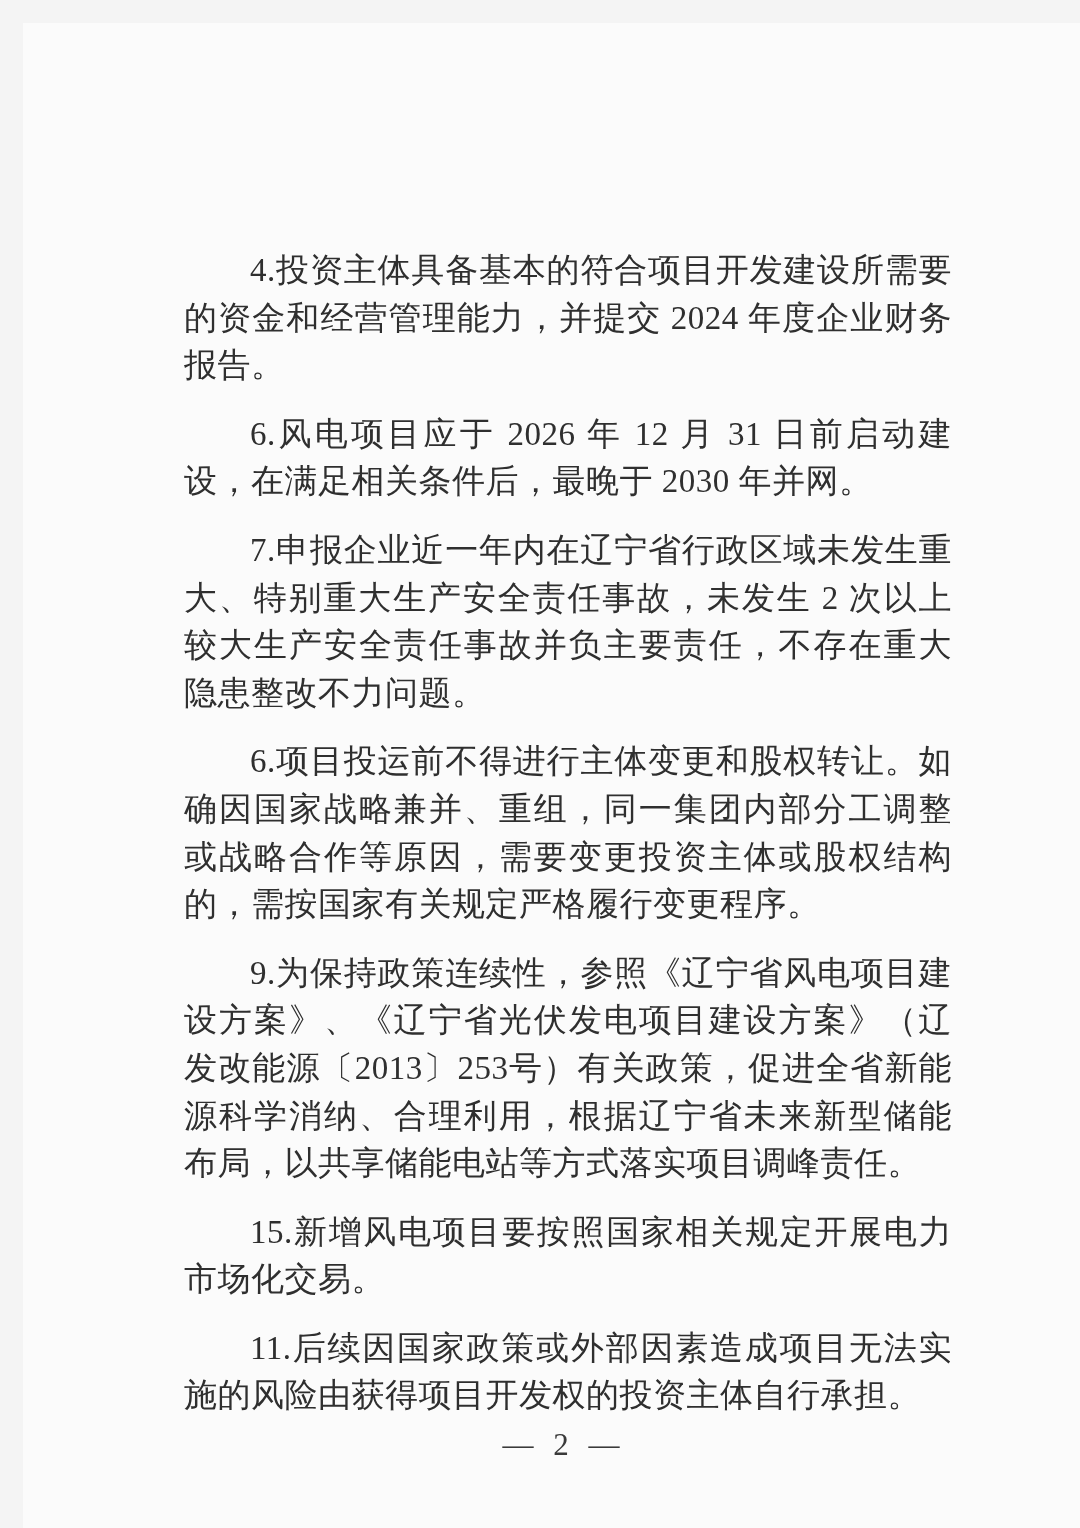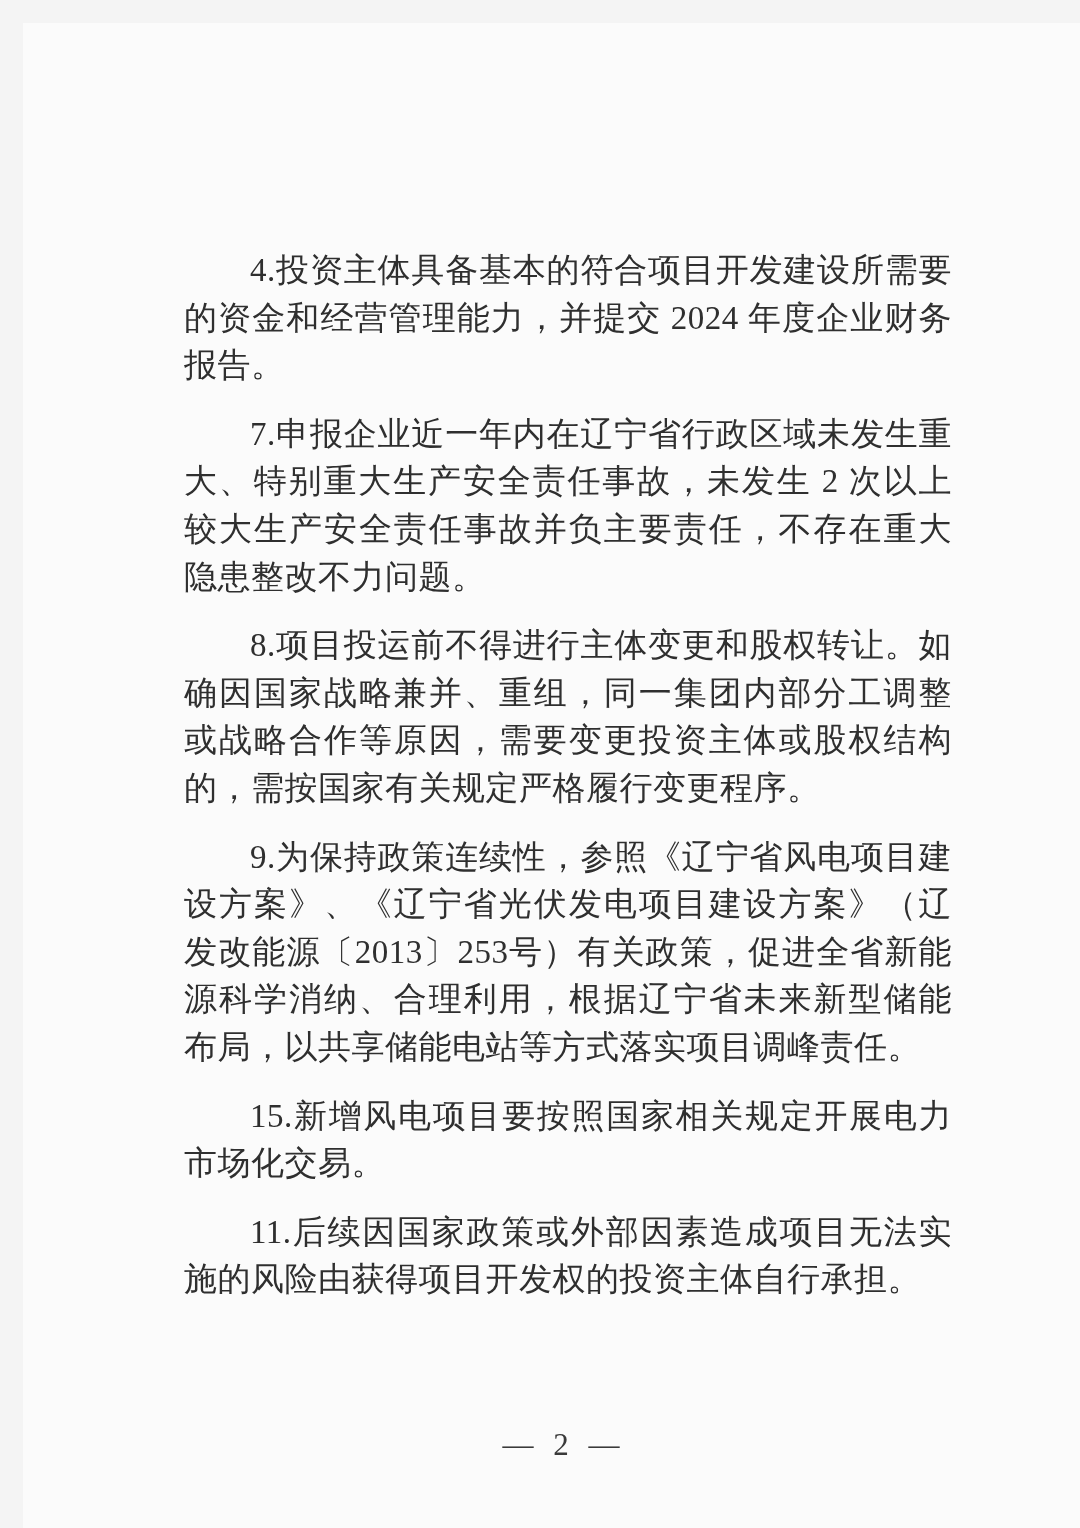--- a/index.html
+++ b/index.html
@@ -50,22 +50,23 @@
     letter-spacing: 6px;
   }
 </style>
 </head>
 <body>
 
 <div class="page">
 
   <div class="doc-content">
     <p>4.投资主体具备基本的符合项目开发建设所需要的资金和经营管理能力，并提交 2024 年度企业财务报告。</p>
+    <p>6.风电项目应于 2026 年 12 月 31 日前启动建设，在满足相关条件后，最晚于 2030 年并网。</p>
     <p>7.申报企业近一年内在辽宁省行政区域未发生重大、特别重大生产安全责任事故，未发生 2 次以上较大生产安全责任事故并负主要责任，不存在重大隐患整改不力问题。</p>
-    <p>8.项目投运前不得进行主体变更和股权转让。如确因国家战略兼并、重组，同一集团内部分工调整或战略合作等原因，需要变更投资主体或股权结构的，需按国家有关规定严格履行变更程序。</p>
+    <p>6.项目投运前不得进行主体变更和股权转让。如确因国家战略兼并、重组，同一集团内部分工调整或战略合作等原因，需要变更投资主体或股权结构的，需按国家有关规定严格履行变更程序。</p>
     <p>9.为保持政策连续性，参照《辽宁省风电项目建设方案》、《辽宁省光伏发电项目建设方案》（辽发改能源〔2013〕253号）有关政策，促进全省新能源科学消纳、合理利用，根据辽宁省未来新型储能布局，以共享储能电站等方式落实项目调峰责任。</p>
     <p>15.新增风电项目要按照国家相关规定开展电力市场化交易。</p>
     <p>11.后续因国家政策或外部因素造成项目无法实施的风险由获得项目开发权的投资主体自行承担。</p>
   </div>
 
   <div class="page-footer">
     <span class="page-number">— 2 —</span>
   </div>
 
 </div>

